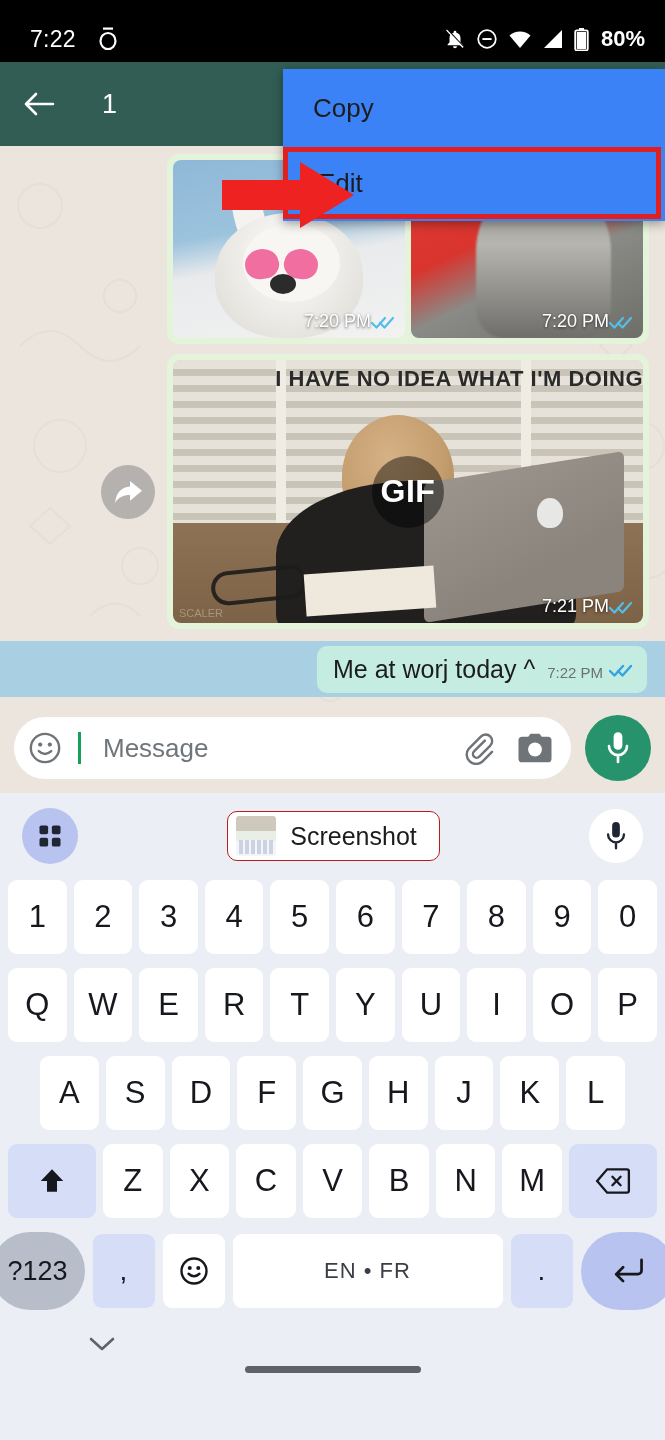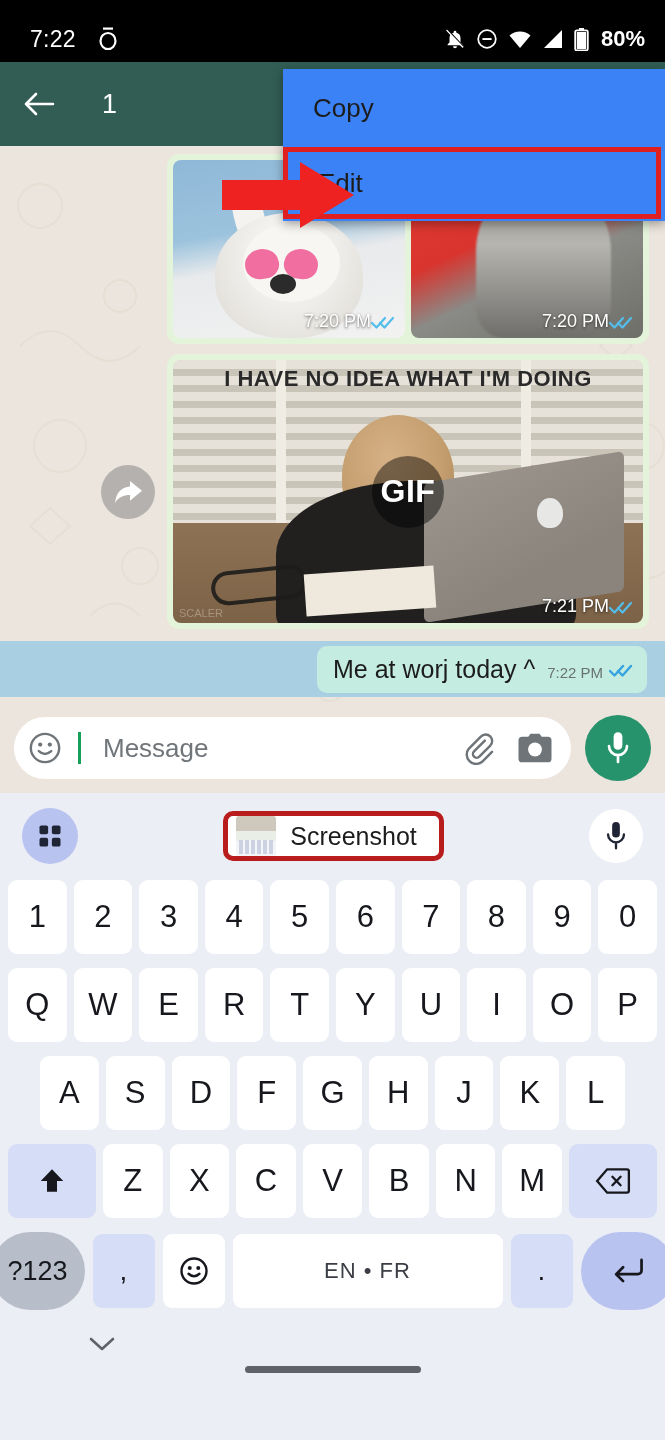--- a/index.html
+++ b/index.html
@@ -85,21 +85,21 @@
   }
   .gif-bubble { background: #e3f4da; border-radius: 12px; padding: 6px; }
   .gif-media {
     width: 470px; height: 263px; border-radius: 8px; position: relative; overflow: hidden;
     background: linear-gradient(180deg,#d9d5cc 0%, #cfc9bd 46%, #8e7256 62%, #7c6246 100%);
   }
   .blinds { position:absolute; left:0; right:0; top:0; height:62%;
     background: repeating-linear-gradient(180deg,#e6e2d9 0 9px,#c9c4b8 9px 16px); }
   .blind-post { position:absolute; top:0; bottom:38%; width:10px; background:#efece4; }
   .gif-caption {
-    position: absolute; top: 6px; left: 0; right: 0; text-align: center;
+    position: absolute; top: 6px; left: 0; right: 0; text-align: right;
     font-family: "Liberation Sans", sans-serif; font-weight: 700;
     font-size: 22px; letter-spacing: .5px; color: #2a2a2a;
   }
   .gif-dog-head { position:absolute; left:36%; top:21%; width:112px; height:122px; background: radial-gradient(ellipse at 42% 35%, #d6b186 0%, #c39d6d 60%, #a58052 100%); border-radius: 50% 50% 46% 46%; }
   .gif-dog-body { position:absolute; left:22%; top:46%; width:300px; height:160px; background:#22201f; border-radius: 46% 40% 16% 16%; }
   .gif-laptop { position:absolute; right:4%; bottom:6%; width:200px; height:140px; background: linear-gradient(160deg,#9b958d 0%, #8a847c 70%); border-radius: 6px; transform: skewY(-9deg); }
   .gif-apple { position:absolute; right:17%; bottom:36%; width:26px; height:30px; background:#efefef; border-radius:50% 50% 45% 45%; opacity:.92; }
   .gif-glasses { position:absolute; left:8%; bottom:8%; width:96px; height:34px; border:4px solid #1d1c1b; border-radius:18px; transform: rotate(-6deg); opacity:.9; }
   .gif-paper { position:absolute; left:28%; bottom:4%; width:130px; height:42px; background:#efe9dd; transform: rotate(-4deg); }
   .gif-badge {
@@ -150,21 +150,21 @@
   .suggest-row {
     height: 74px; display: flex; align-items: center; padding: 0 22px; gap: 0;
   }
   .apps-btn {
     width: 56px; height: 56px; border-radius: 50%; background: #b9c3ef;
     display: flex; align-items: center; justify-content: center;
   }
   .clip-chip {
     margin: 0 auto; height: 50px; background: #fff; border-radius: 10px;
     display: flex; align-items: center; gap: 14px; padding: 0 22px 0 8px;
-    border: 5px solid #b91c1c;
+    border: 1px solid #b91c1c;
   }
   .clip-thumb {
     width: 40px; height: 40px; border-radius: 3px; overflow: hidden;
     background: linear-gradient(180deg,#cfc9bd 0 38%, #e9efe6 38% 62%, #f4f5f8 62% 100%);
     position: relative;
   }
   .clip-thumb:after {
     content:""; position:absolute; left:3px; right:3px; bottom:2px; height:14px;
     background: repeating-linear-gradient(90deg,#cdd2e2 0 4px,#f4f5f8 4px 6px);
   }

